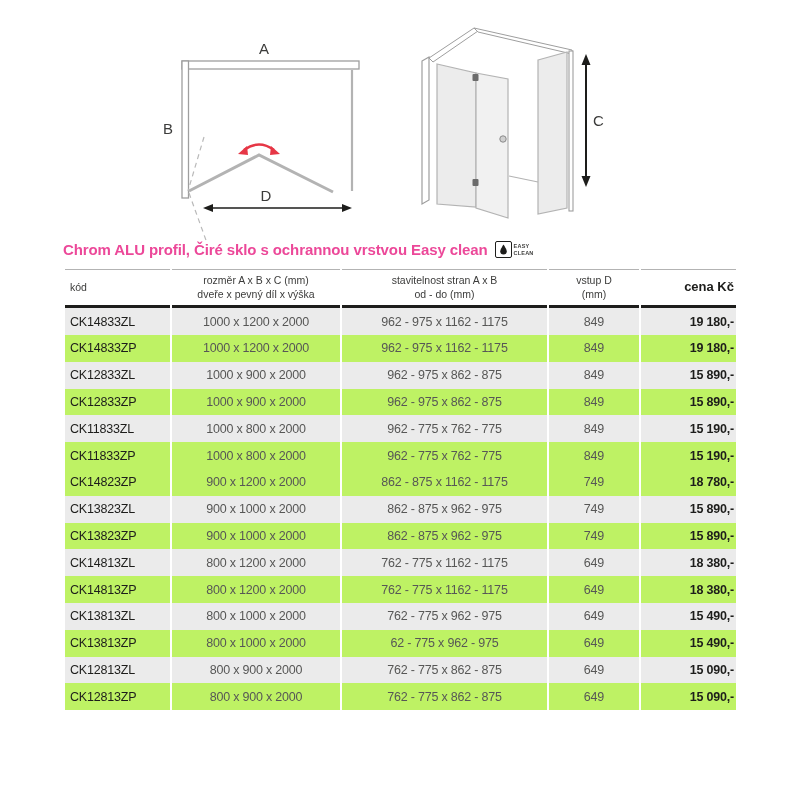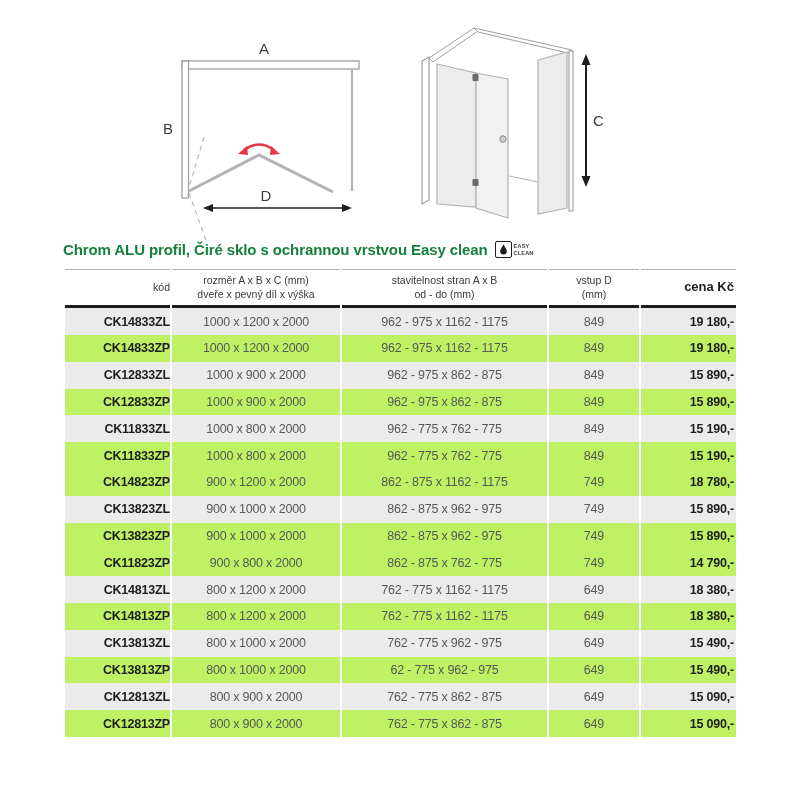--- a/index.html
+++ b/index.html
@@ -8,39 +8,39 @@
   .canvas{position:absolute;inset:0;}
 
   
   .diag{position:absolute;}
   #plan{left:148px;top:22px;width:232px;height:232px;}
   #iso{left:403px;top:14px;width:215px;height:222px;}
   .dim-label{font-size:15px;fill:#3c3c3b;font-family:"Liberation Sans",sans-serif;}
 
   
   .heading-row{position:absolute;left:63px;top:241px;width:680px;display:flex;align-items:center;}
-  .heading-row h1{margin:0;font-size:15px;font-weight:bold;color:#15803d;letter-spacing:-0.1px;white-space:nowrap;}
+  .heading-row h1{margin:0;font-size:15px;font-weight:bold;color:#ec4899;letter-spacing:-0.1px;white-space:nowrap;}
   .badge{display:inline-flex;align-items:center;margin-left:7px;}
   .badge-box{width:15px;height:15px;border:1.6px solid #1d1d1b;border-radius:2px;
              display:inline-flex;align-items:center;justify-content:center;}
   .badge-text{display:inline-flex;flex-direction:column;margin-left:2px;
               font-size:5.5px;line-height:1.15;font-weight:bold;color:#3c3c3b;letter-spacing:0.2px;}
 
   
   table{position:absolute;left:63px;top:269px;width:675px;
         border-collapse:separate;border-spacing:2px 0;table-layout:fixed;}
   th{border-top:1px solid #b3b3b3;border-bottom:3px solid #1d1d1b;
      font-weight:normal;font-size:10.5px;line-height:1.3;color:#3c3c3b;
      padding:4px 0 4px 0;vertical-align:middle;height:26px;}
   th span{display:block;}
   th span:empty{display:none;}
-  th.col-kod{text-align:right;padding-left:5px;}
+  th.col-kod{text-align:left;padding-left:5px;}
   th.col-cena{text-align:right;font-weight:bold;color:#1d1d1b;font-size:13px;padding-right:2px;}
   td{height:26.8px;font-size:12.5px;padding:0;}
-  td.col-kod{text-align:right;padding-left:5px;font-weight:bold;color:#1d1d1b;font-size:12.5px;letter-spacing:-0.2px;}
+  td.col-kod{text-align:left;padding-left:5px;font-weight:normal;color:#1d1d1b;font-size:12.5px;letter-spacing:-0.2px;}
   td.col-rozmer,td.col-stav,td.col-vstup{text-align:center;color:#575756;letter-spacing:-0.2px;}
   td.col-cena{text-align:right;font-weight:bold;color:#1d1d1b;padding-right:2px;letter-spacing:-0.2px;}
   tr.odd td{background:#ebebeb;}
   tr.even td{background:#bef264;}
   col.c-kod{width:105px;} col.c-rozmer{width:168px;} col.c-stav{width:205px;}
   col.c-vstup{width:90px;} col.c-cena{width:95px;}
 </style>
 </head>
 <body>
 
@@ -203,27 +203,20 @@
           <td class="col-vstup">749</td>
           <td class="col-cena">15 890,-</td>
         </tr>
         <tr class="even">
           <td class="col-kod">CK13823ZP</td>
           <td class="col-rozmer">900 x 1000 x 2000</td>
           <td class="col-stav">862 - 875 x 962 - 975</td>
           <td class="col-vstup">749</td>
           <td class="col-cena">15 890,-</td>
         </tr>
-        <tr class="even">
-          <td class="col-kod">CK11823ZP</td>
-          <td class="col-rozmer">900 x 800 x 2000</td>
-          <td class="col-stav">862 - 875 x 762 - 775</td>
-          <td class="col-vstup">749</td>
-          <td class="col-cena">14 790,-</td>
-        </tr>
         <tr class="odd">
           <td class="col-kod">CK14813ZL</td>
           <td class="col-rozmer">800 x 1200 x 2000</td>
           <td class="col-stav">762 - 775 x 1162 - 1175</td>
           <td class="col-vstup">649</td>
           <td class="col-cena">18 380,-</td>
         </tr>
         <tr class="even">
           <td class="col-kod">CK14813ZP</td>
           <td class="col-rozmer">800 x 1200 x 2000</td>

